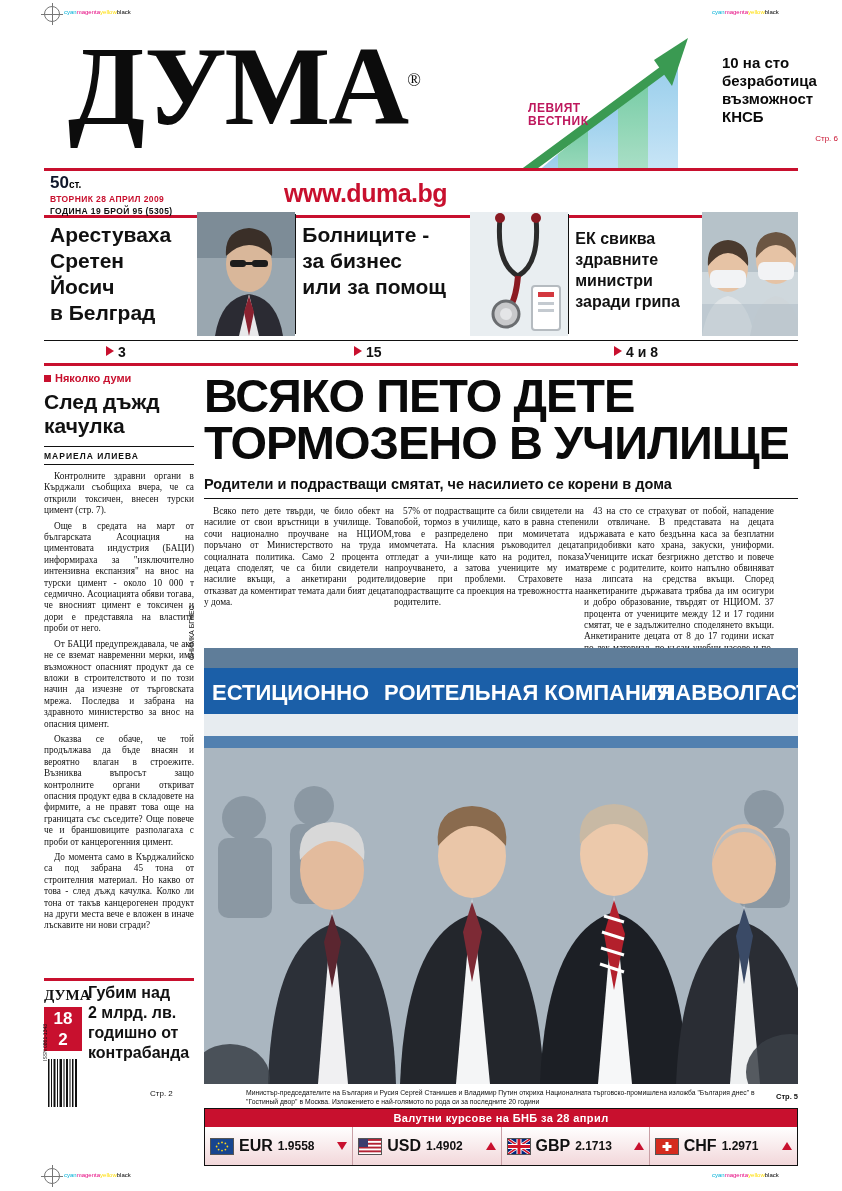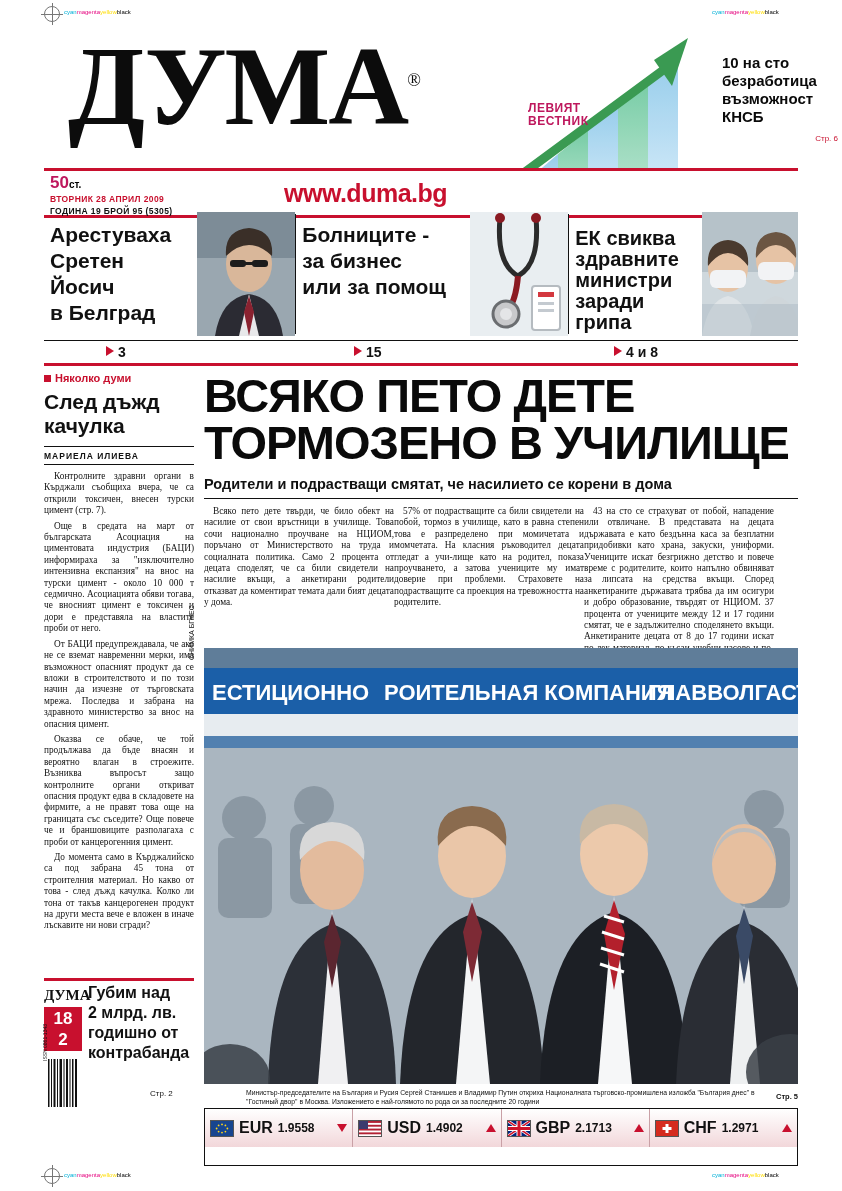--- a/index.html
+++ b/index.html
@@ -120,21 +120,21 @@
     width: 754px; height: 44px;
     border-top: 3px solid #c8102e;
     border-bottom: 3px solid #c8102e;
     background: #fff;
   }
   .price {
     position: absolute;
     left: 6px; top: 2px;
     font-family: "Liberation Sans", sans-serif;
   }
-  .price .big { font-size: 17px; font-weight: bold; color: #be185d; }
+  .price .big { font-size: 17px; font-weight: bold; color: #0f172a; }
   .price .st { font-size: 10px; font-weight: bold; }
   .price .dt {
     font-size: 8.5px;
     font-weight: bold;
     color: #c8102e;
     letter-spacing: 0.4px;
     line-height: 11px;
     margin-top: 1px;
   }
   .price .dt2 { color: #111; }
@@ -158,21 +158,21 @@
   .teaser-text {
     font-family: "Liberation Sans", sans-serif;
     font-weight: bold;
     color: #111;
     padding: 10px 8px 0 6px;
     line-height: 26px;
     font-size: 21px;
   }
   .t1 { width: 148px; }
   .t2 { width: 170px; }
-  .t3 { width: 126px; font-size: 20px; line-height: 21px; padding-top: 16px; }
+  .t3 { width: 126px; font-size: 16px; line-height: 21px; padding-top: 16px; }
   .tphoto {
     position: relative;
     overflow: hidden;
     background: #b9c4cc;
   }
   .p1 { width: 104px; }
   .p2 { width: 104px; }
   .p3 { width: 102px; }
   .vsep {
     width: 1px;
@@ -743,20 +743,21 @@
         <ellipse cx="586" cy="424" rx="44" ry="38"></ellipse>
       </g>
     </svg>
   </div>
 
   <div class="photo-credit">СНИМКА БГНЕС</div>
   <div class="caption">Министър-председателите на България и Русия Сергей Станишев и Владимир Путин откриха Националната търговско-промишлена изложба "България днес" в "Гостиный двор" в Москва. Изложението е най-голямото по рода си за последните 20 години</div>
   <div class="caption-page">Стр. 5</div>
 
   <div class="fx">
+    <div class="fx-title">Валутни курсове на БНБ за 28 април</div>
     <div class="fx-rows">
 
       <div class="fx-item">
         <span class="fx-flag">
           <svg width="22" height="15" viewBox="0 0 22 15">
               <rect width="22" height="15" fill="#17458f"></rect>
           <g fill="#ffd617">
                 <circle cx="11" cy="3.4" r="0.9"></circle>
                 <circle cx="14.4" cy="4.4" r="0.9"></circle>
                 <circle cx="16.4" cy="7.5" r="0.9"></circle>

